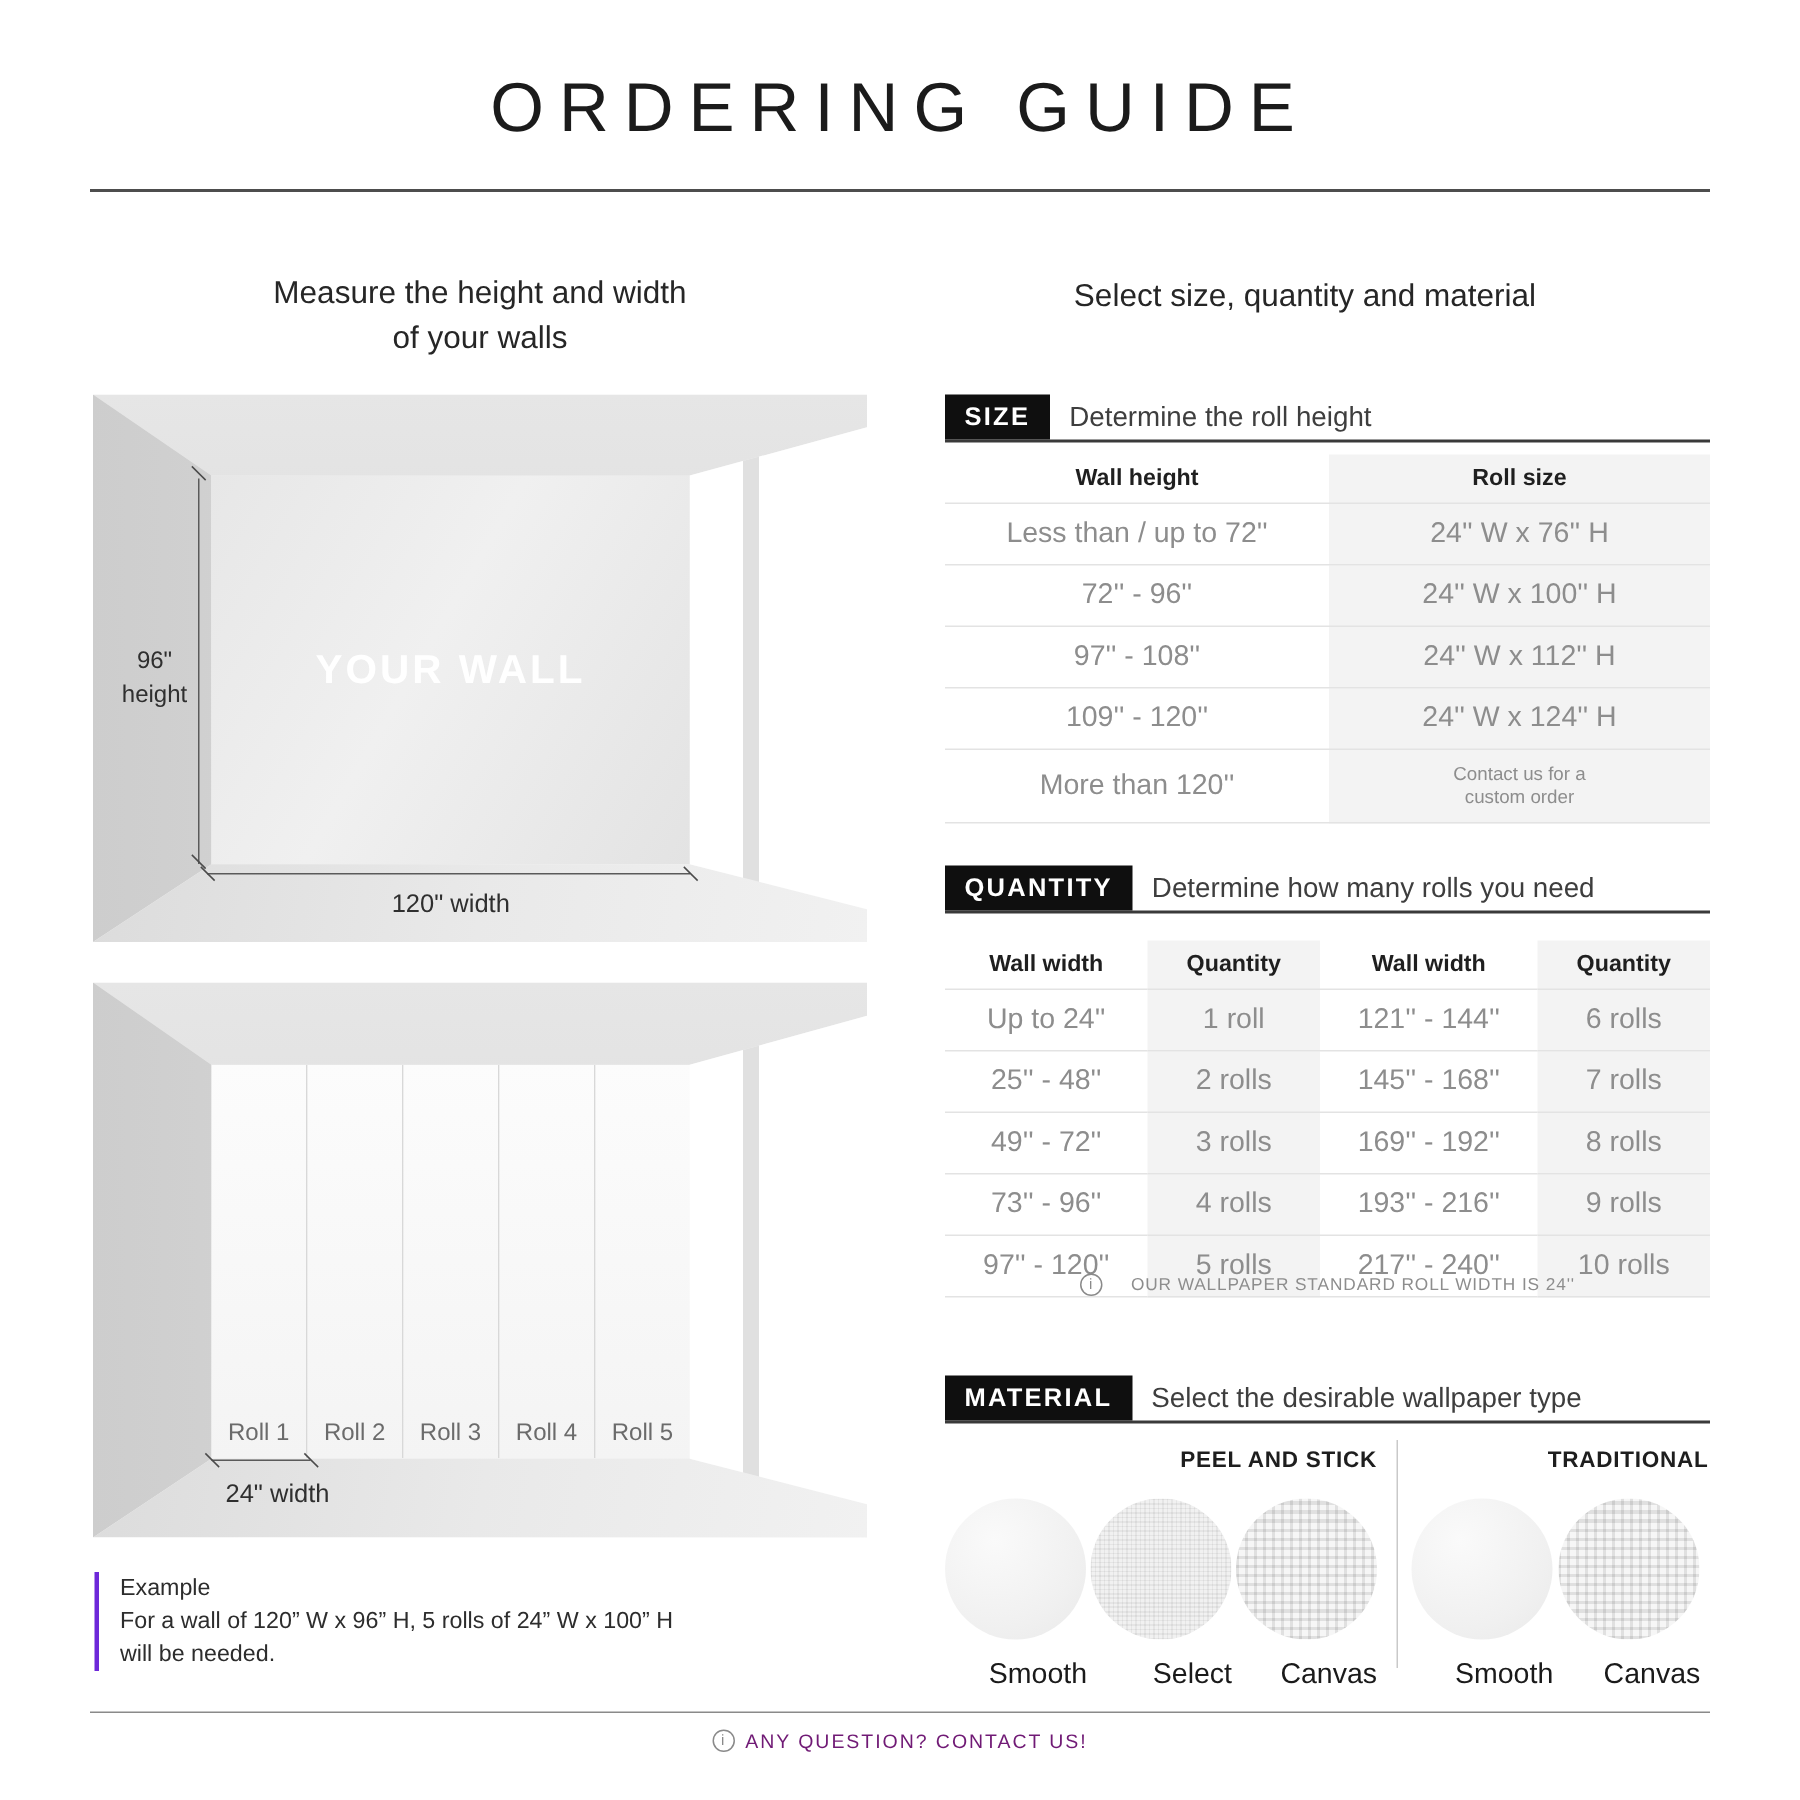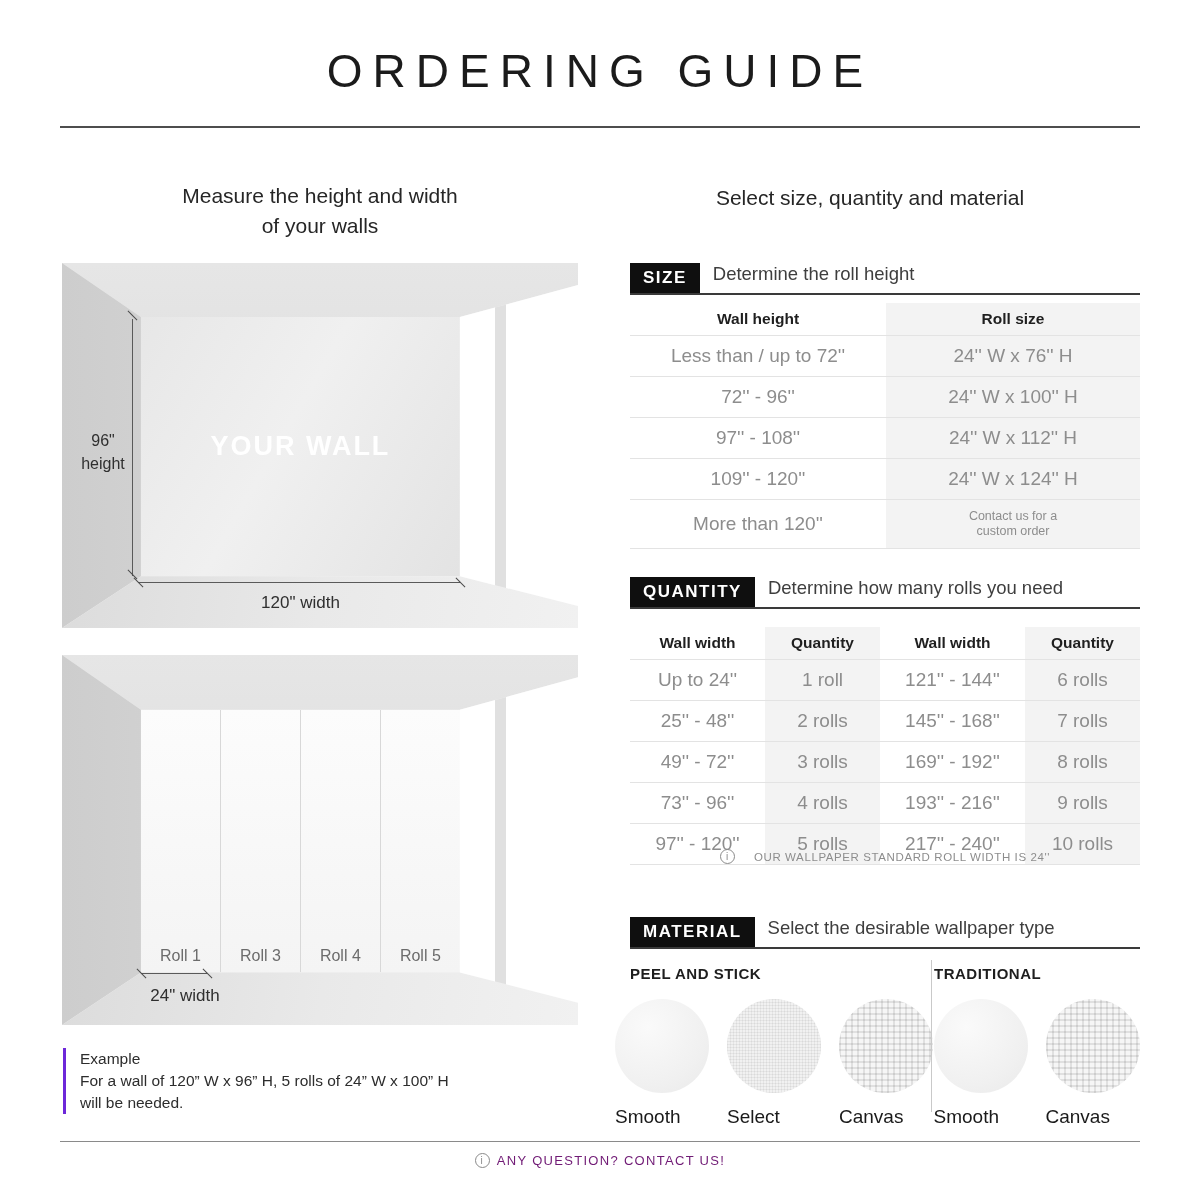--- a/index.html
+++ b/index.html
@@ -68,21 +68,21 @@
   .roll-panel:last-child { border-right:none; }
   .roll-panel-label { position:absolute; bottom:7px; left:0; width:100%; text-align:center;
     font-size:16px; color:#6b6b6b; }
 
   
   #example-block { position:absolute; left:63px; top:1048px; border-left:3px solid #6d28d9;
     padding-left:14px; font-size:15.5px; line-height:22px; color:#2d2d2d; }
 
   
   .right-col-section { position:absolute; left:630px; width:510px; }
-  .section-header { display:flex; border-bottom:2px solid #3a3a3a; }
+  .section-header { display:flex; align-items:center; border-bottom:2px solid #3a3a3a; }
   .section-tag { background:#0f0f0f; color:#ffffff; font-size:17px; font-weight:bold;
     letter-spacing:1.5px; padding:5px 13px; }
   .section-desc { margin-left:13px; font-size:18.5px; color:#3e3e3e; }
 
   table { border-collapse:collapse; table-layout:fixed; width:510px; }
   th { font-size:15.5px; font-weight:bold; color:#1f1f1f; padding:7px 4px; text-align:center; }
   td { font-size:19px; color:#8d8d8d; padding:9px 4px; text-align:center;
        border-top:1px solid #e3e3e3; }
   tbody tr:last-child td { border-bottom:1px solid #e3e3e3; }
   .shade { background:#f3f3f3; }
@@ -96,25 +96,25 @@
   #quantity-table th:nth-child(2), #quantity-table td:nth-child(2) { width:115px; }
   #quantity-table th:nth-child(3), #quantity-table td:nth-child(3) { width:145px; }
   #quantity-table th:nth-child(4), #quantity-table td:nth-child(4) { width:115px; }
 
   #roll-width-note { position:absolute; left:630px; top:849px; width:510px;
     display:flex; align-items:center; justify-content:center; gap:19px;
     font-size:11.5px; letter-spacing:0.6px; color:#8d8d8d; }
 
   
   #material-groups { display:flex; margin-top:16px; }
-  .material-group { text-align:left; }
+  .material-group { text-align:right; }
   #group-peel { width:288px; }
   #group-traditional { width:205px; margin-left:16px; }
   .group-title { font-size:15px; font-weight:bold; letter-spacing:0.5px; color:#1e1e1e; }
-  .swatch-row { display:flex; justify-content:center; gap:18px; margin-top:17px; }
+  .swatch-row { display:flex; justify-content:center; gap:2px; margin-top:17px; }
   .swatch { width:96px; }
   .swatch-circle { width:94px; height:94px; border-radius:50%; margin:0 auto; }
   .tex-smooth { background:radial-gradient(circle at 35% 30%, #fafafa, #f0f0f0 65%, #e9e9e9); }
   .tex-fabric { background:
       repeating-linear-gradient(0deg, rgba(0,0,0,0.05) 0 1px, transparent 1px 3px),
       repeating-linear-gradient(90deg, rgba(0,0,0,0.05) 0 1px, transparent 1px 3px), #f1f1f1; }
   .tex-canvas { background:
       repeating-linear-gradient(0deg, rgba(0,0,0,0.09) 0 2px, transparent 2px 6px),
       repeating-linear-gradient(90deg, rgba(0,0,0,0.09) 0 2px, transparent 2px 6px), #f6f6f6; }
   .swatch-label { margin-top:13px; font-size:19px; color:#1a1a1a; }
@@ -152,20 +152,23 @@
   <div class="width-label" id="room1-width-label">120" width</div>
 </div>
 
 <div class="room" id="room-2">
   <div class="room-layer room-backwall">
     <div class="rolls-wrap">
       <div class="roll-panel">
         <div class="roll-panel-label">Roll 1</div>
       </div>
       <div class="roll-panel">
+        <div class="roll-panel-label">Roll 2</div>
+      </div>
+      <div class="roll-panel">
         <div class="roll-panel-label">Roll 3</div>
       </div>
       <div class="roll-panel">
         <div class="roll-panel-label">Roll 4</div>
       </div>
       <div class="roll-panel">
         <div class="roll-panel-label">Roll 5</div>
       </div>
     </div>
   </div>

